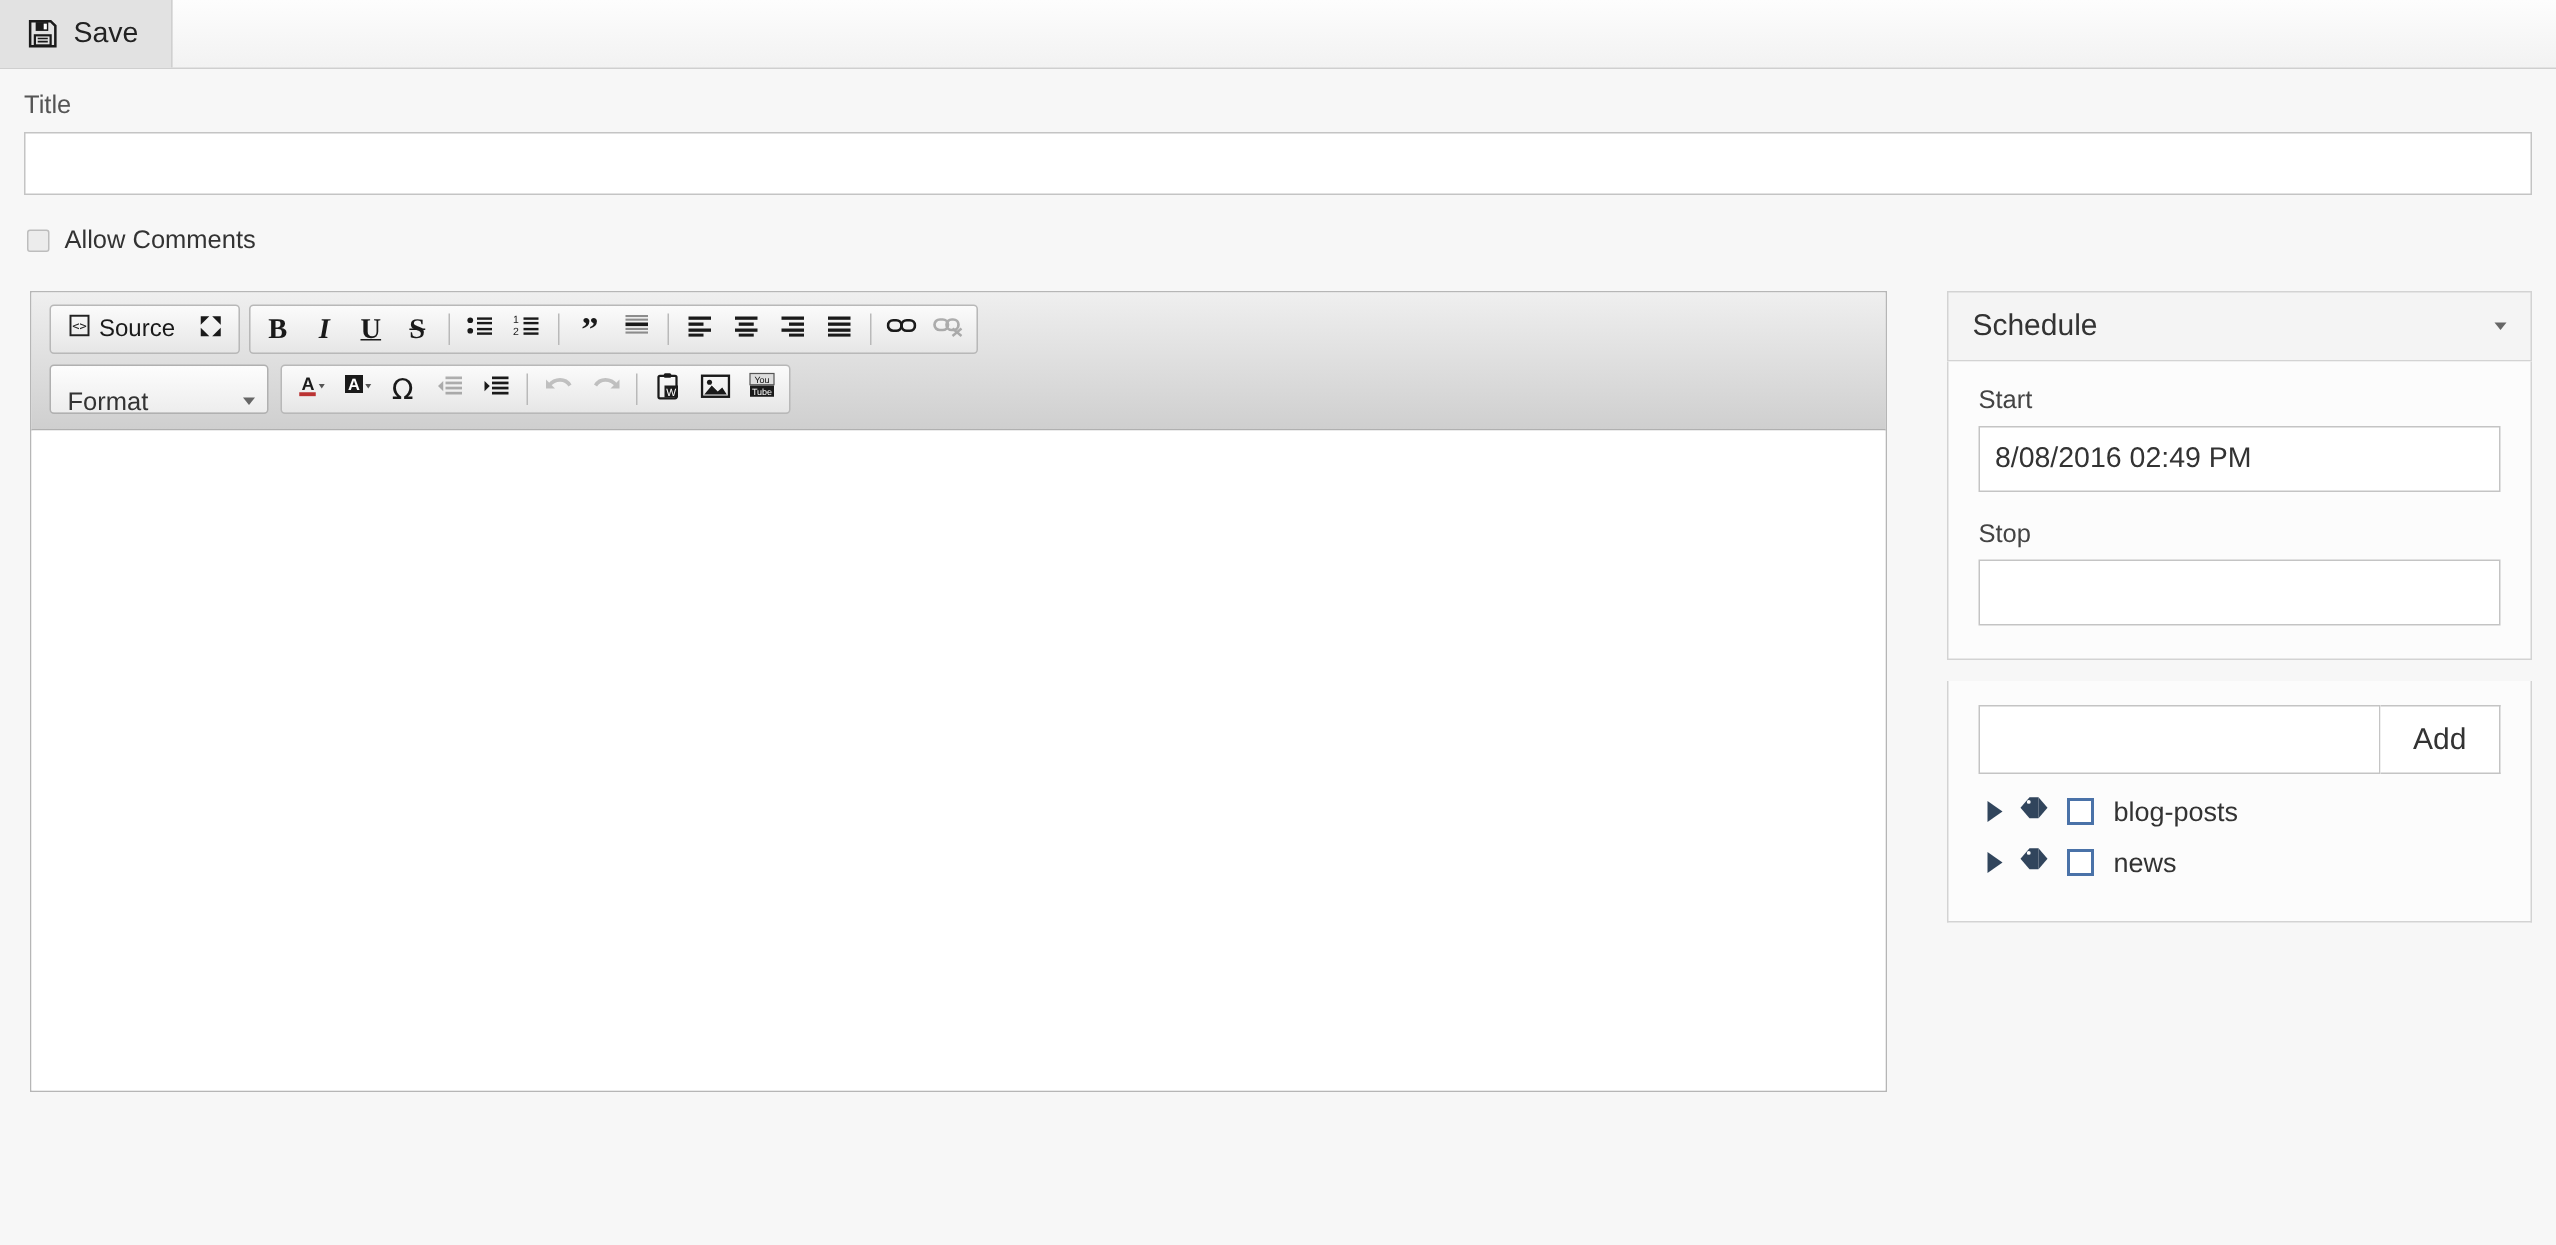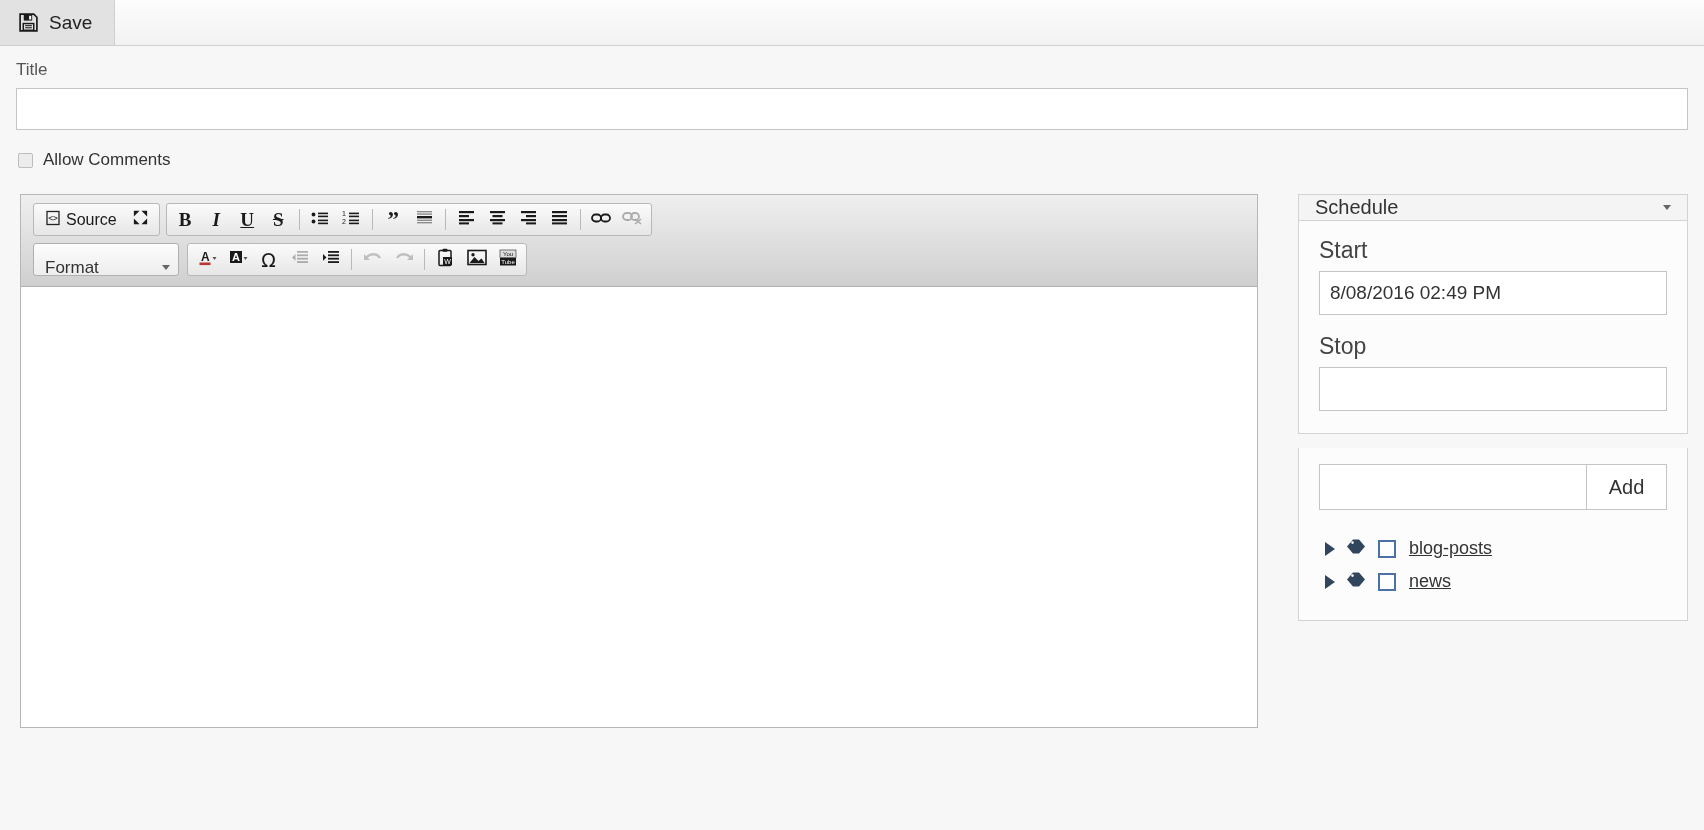--- a/index.html
+++ b/index.html
@@ -109,30 +109,30 @@
     height: 440px; background: #fff;
   }
 
   
   .sidebar { width: 392px; margin-left: 40px; }
   .panel { margin-bottom: 14px; }
   .panel-head {
     display: flex; align-items: center; justify-content: space-between;
     background: #f4f4f4;
     border: 1px solid #d3d3d3;
-    padding: 1px 16px;
+    padding: 11px 16px;
     cursor: pointer;
   }
   .panel-title { font-size: 20px; color: #333; }
   .panel-body {
     border: 1px solid #d3d3d3; border-top: none;
     background: #fcfcfc;
     padding: 16px 20px 22px 20px;
   }
-  .sb-label { font-size: 23px; color: #444; display:block; margin-bottom: 7px; }
+  .sb-label { font-size: 17px; color: #444; display:block; margin-bottom: 7px; }
   .sb-input {
     display: block; width: 100%; height: 44px;
     border: 1px solid #c4c4c4; background: #fff;
     font-size: 19px; color: #333; padding: 0 10px;
     font-family: "Liberation Sans", sans-serif; outline: none;
   }
   .sb-gap { height: 18px; }
 
   .cat-row { display: flex; align-items: stretch; }
   .cat-input {
@@ -142,21 +142,21 @@
     font-family: "Liberation Sans", sans-serif;
   }
   .add-btn {
     width: 80px; height: 46px;
     border: 1px solid #c4c4c4; border-left: none;
     background: #fff; cursor: pointer;
     font-size: 20px; color: #333;
     font-family: "Liberation Sans", sans-serif;
   }
 
-  .cat-list { margin-top: 22px; text-decoration: underline; }
+  .cat-list { margin-top: 8px; }
   .cat-item {
     display: flex; align-items: center; gap: 9px;
     padding: 6px 0 6px 6px;
   }
   .tri {
     width: 0; height: 0; margin-right: 2px;
     border-top: 7px solid transparent; border-bottom: 7px solid transparent;
     border-left: 10px solid #31455c;
     cursor: pointer;
   }

